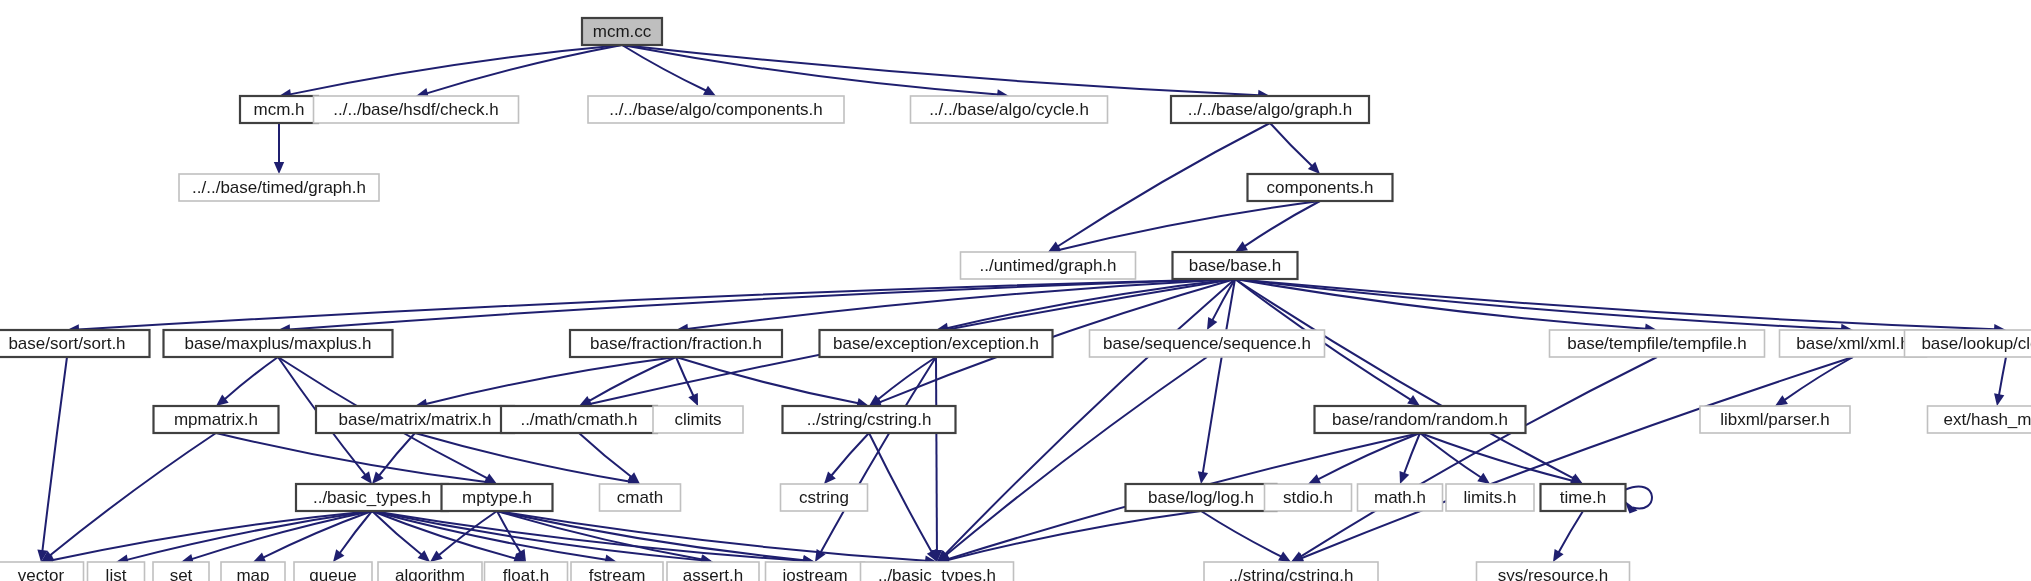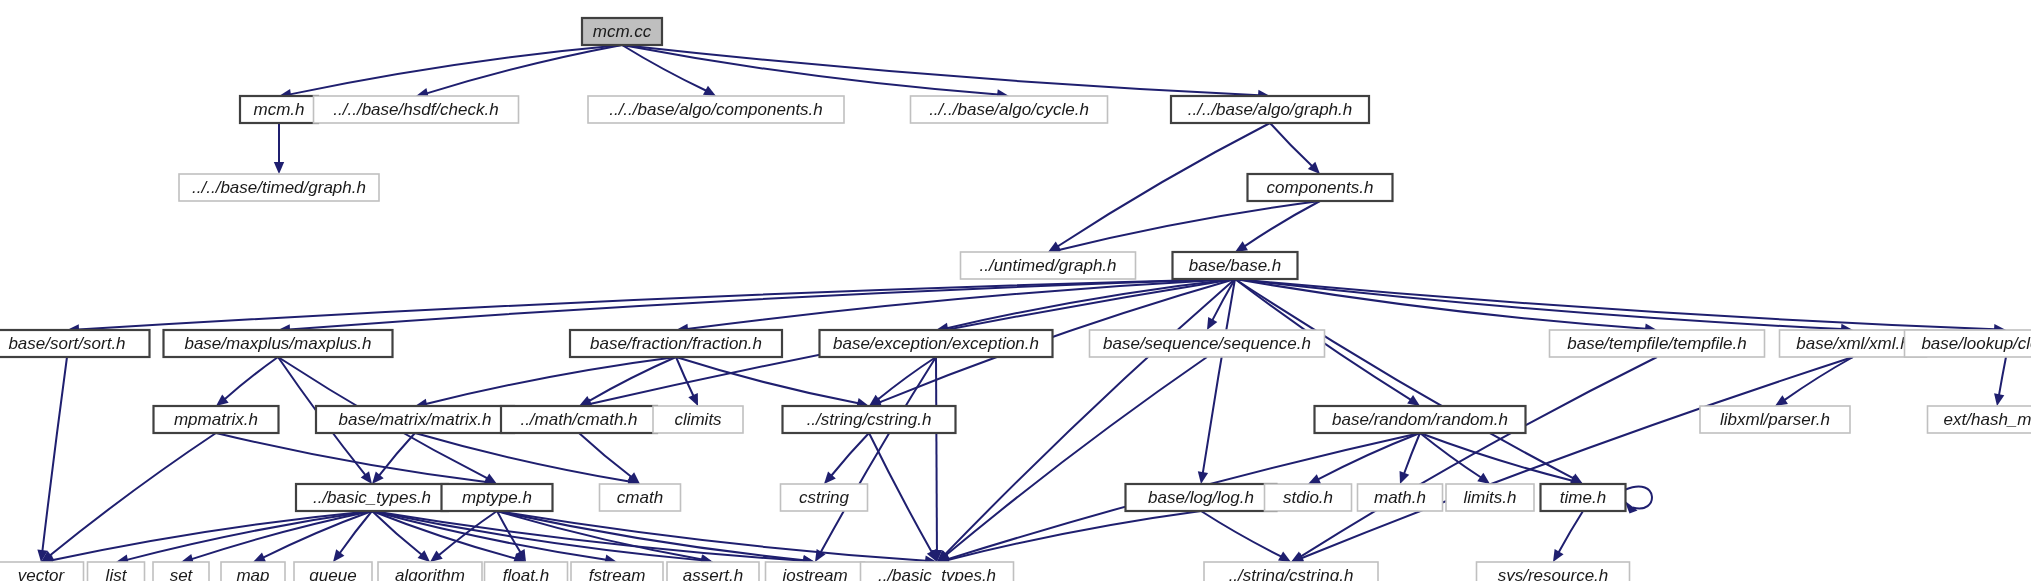--- a/index.html
+++ b/index.html
@@ -10,21 +10,20 @@
   }
   body {
     font-family: "Liberation Sans", sans-serif;
   }
   #graph-wrap {
     position: relative;
     width: 2031px;
     height: 581px;
     background: #ffffff;
     overflow: hidden;
-    font-style: italic;
   }
   svg#dep-graph {
     display: block;
     width: 2031px;
     height: 581px;
   }
   .node-box {
     fill: #ffffff;
     stroke: #c0c0c0;
     stroke-width: 1.6;

